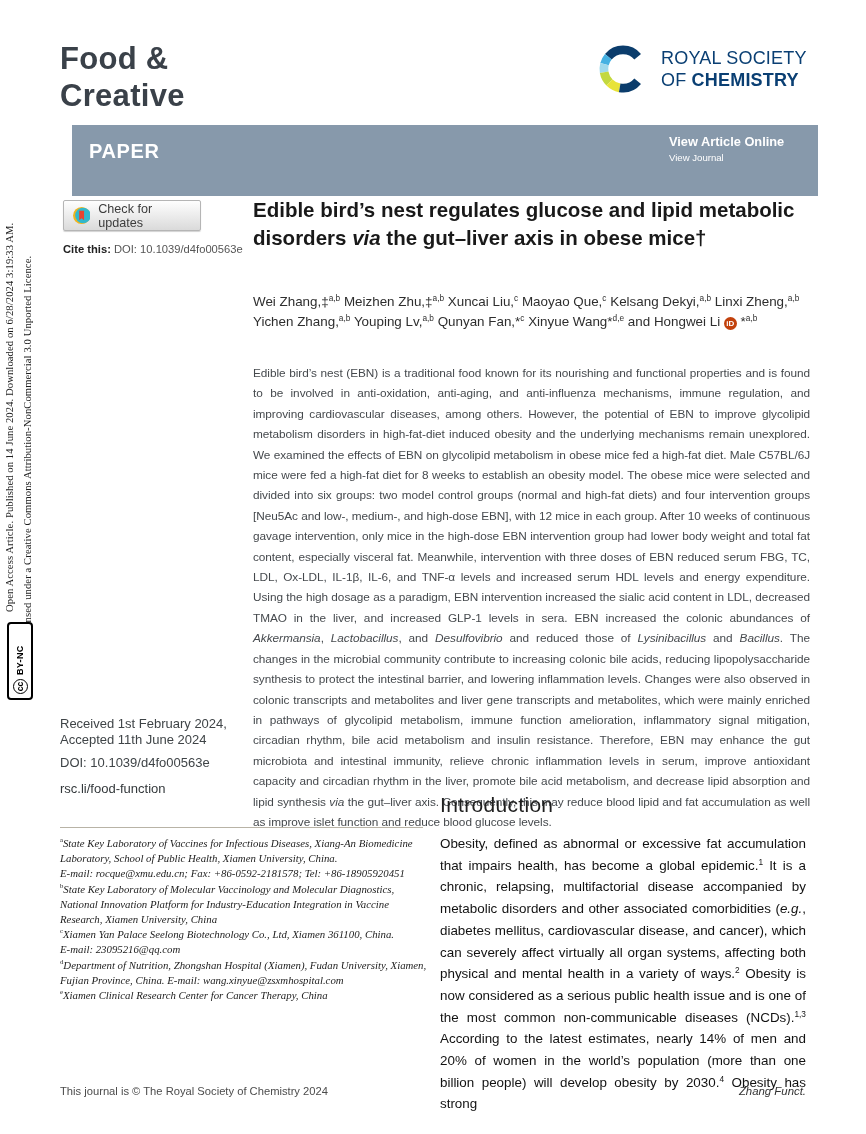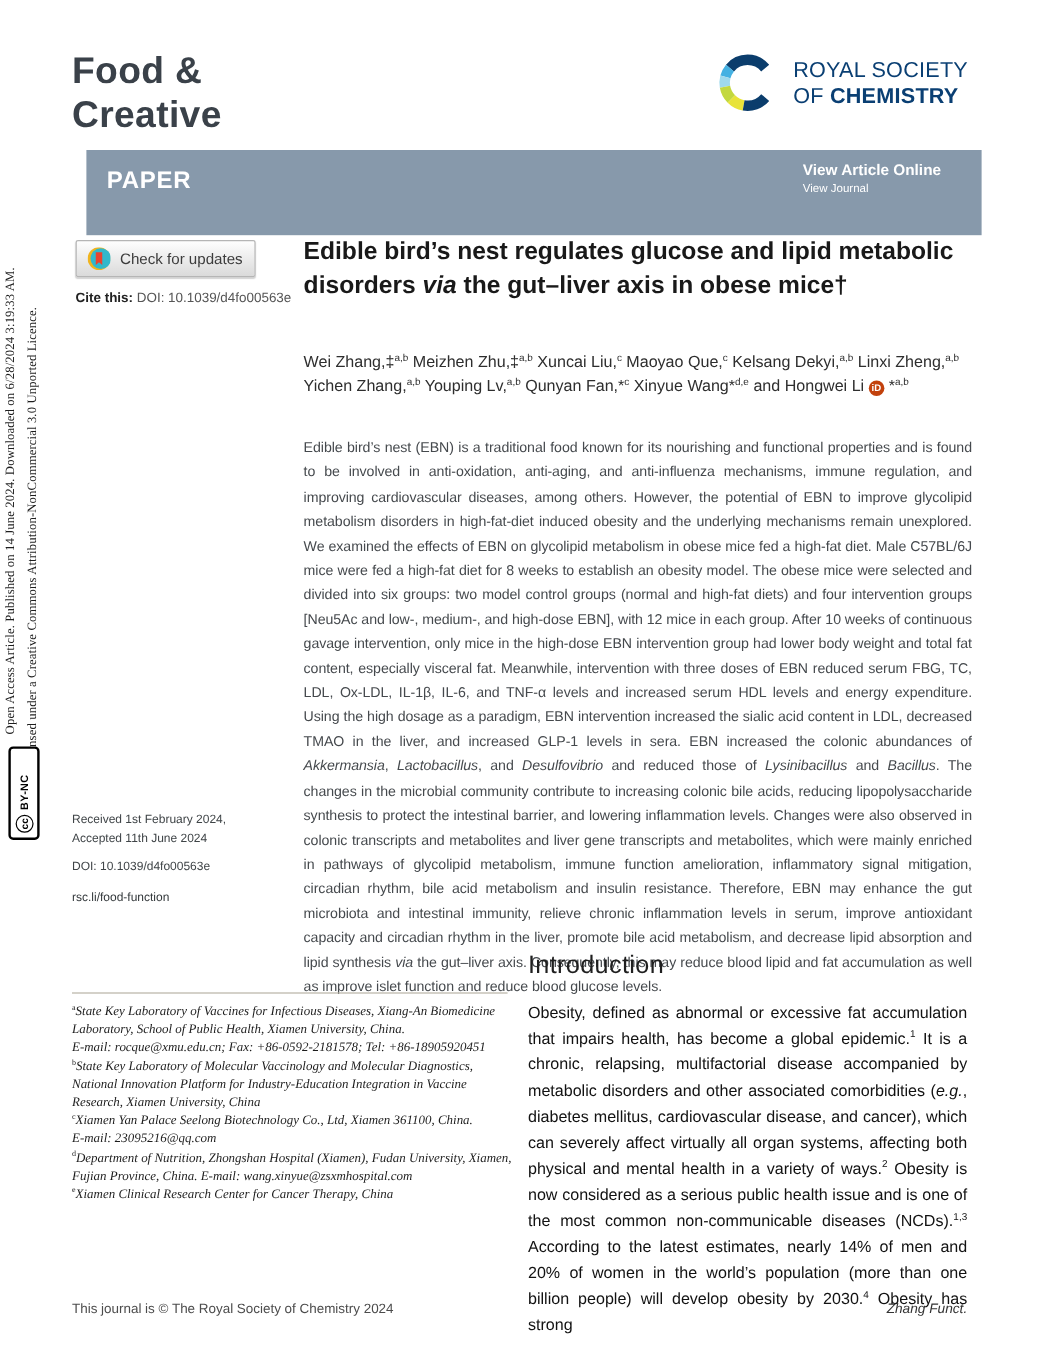--- a/index.html
+++ b/index.html
@@ -34,37 +34,37 @@
 
   
   .banner{position:absolute;left:60px;top:125px;width:746px;height:71px;background:#8799ab;margin-left:12px;}
   .banner-label{position:absolute;left:17px;top:15px;font-size:20px;font-weight:bold;
                 color:#fff;letter-spacing:0.6px;}
   .banner-links{position:absolute;left:597px;top:9px;color:#fff;cursor:pointer;}
   .vao{font-size:12.8px;font-weight:bold;}
   .vj{font-size:9.6px;font-weight:normal;margin-top:3px;}
 
   
-  .chk-btn{position:absolute;left:63px;top:200px;width:150px;height:31px;
+  .chk-btn{position:absolute;left:63px;top:200px;width:138px;height:31px;
            background:linear-gradient(#fefefe,#dadada);border:1px solid #b5b5b5;
            border-radius:2px;display:flex;align-items:center;gap:8px;padding:0 9px;
            box-sizing:border-box;box-shadow:0 1px 1px rgba(0,0,0,.18);cursor:pointer;}
   .chk-label{font-size:12.6px;color:#3c3c3c;}
   .cite{position:absolute;left:63px;top:243px;font-size:11.2px;color:#555;}
   .cite .cl{font-weight:bold;color:#222;}
   .title{position:absolute;left:253px;top:196px;width:562px;font-size:20.5px;
          font-weight:bold;color:#191919;line-height:27.5px;}
   .authors{position:absolute;left:253px;top:292px;width:562px;font-size:13.4px;
            color:#2e2e2e;line-height:20px;}
   .orcid-badge{display:inline-block;width:13px;height:13px;background:#c2410c;
                border-radius:50%;color:#fff;font-size:8px;font-weight:bold;
                text-align:center;line-height:13px;font-style:normal;}
 
   
-  .pub-info{position:absolute;left:60px;top:676px;width:185px;font-size:10px;
+  .pub-info{position:absolute;left:60px;top:716px;width:185px;font-size:13px;
             color:#3f4447;line-height:15.5px;}
   .pub-info .doi{margin-top:8px;}
   .pub-info .jlink{margin-top:10px;color:#33383b;cursor:pointer;}
   .abstract{position:absolute;left:253px;top:363px;width:557px;font-size:11.8px;
             line-height:20.4px;color:#45494d;text-align:justify;letter-spacing:-0.05px;}
 
   
   .fn-rule{position:absolute;left:60px;top:827px;width:363px;border-top:1.5px solid #b8b3a6;}
   .footnotes{position:absolute;left:60px;top:836px;width:370px;
              font-family:"Liberation Serif",serif;font-size:10.8px;line-height:15.2px;

